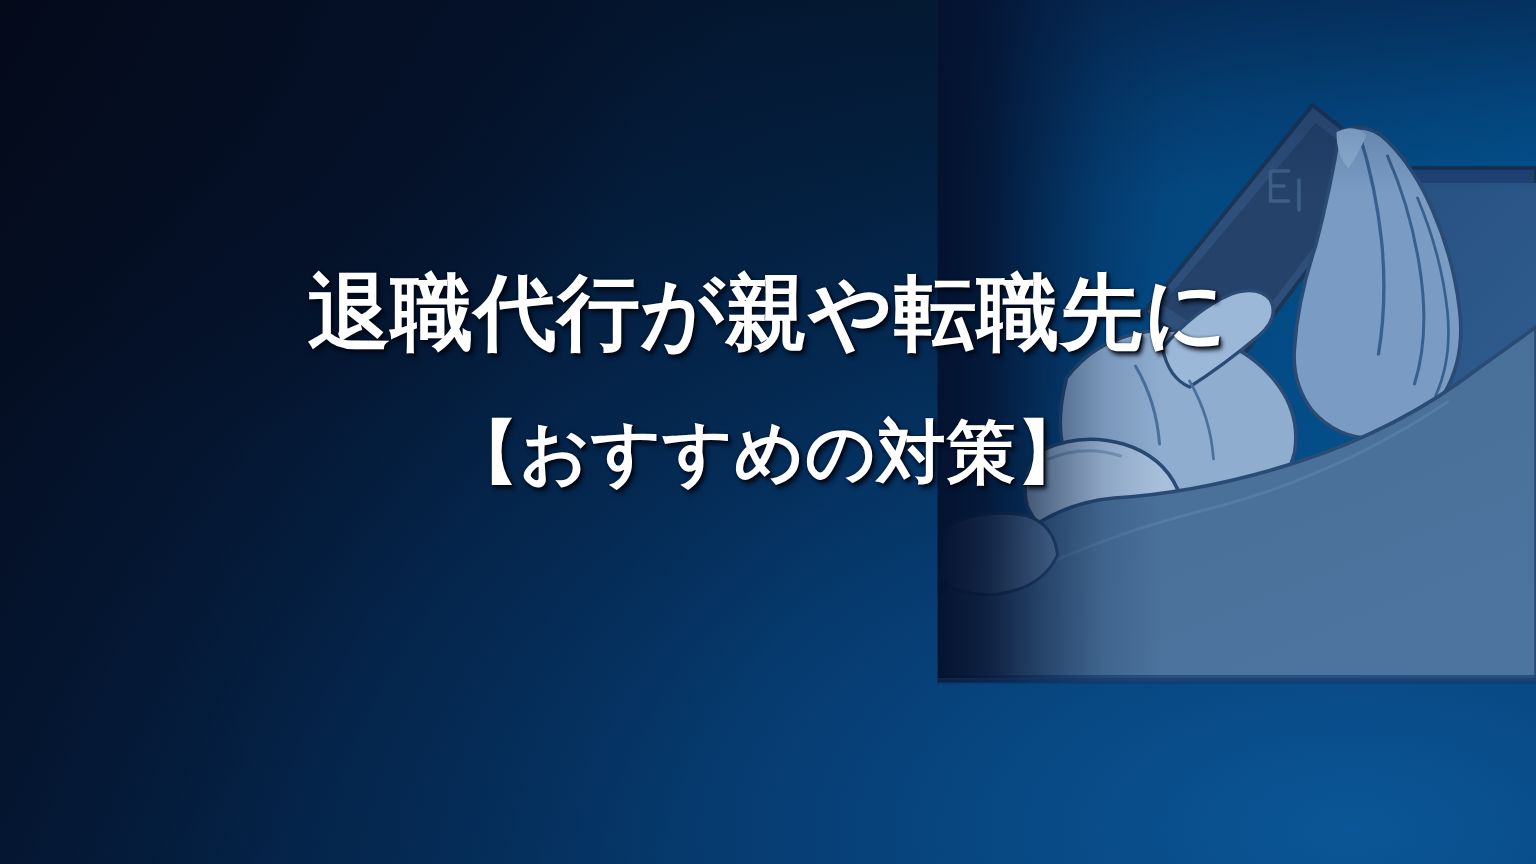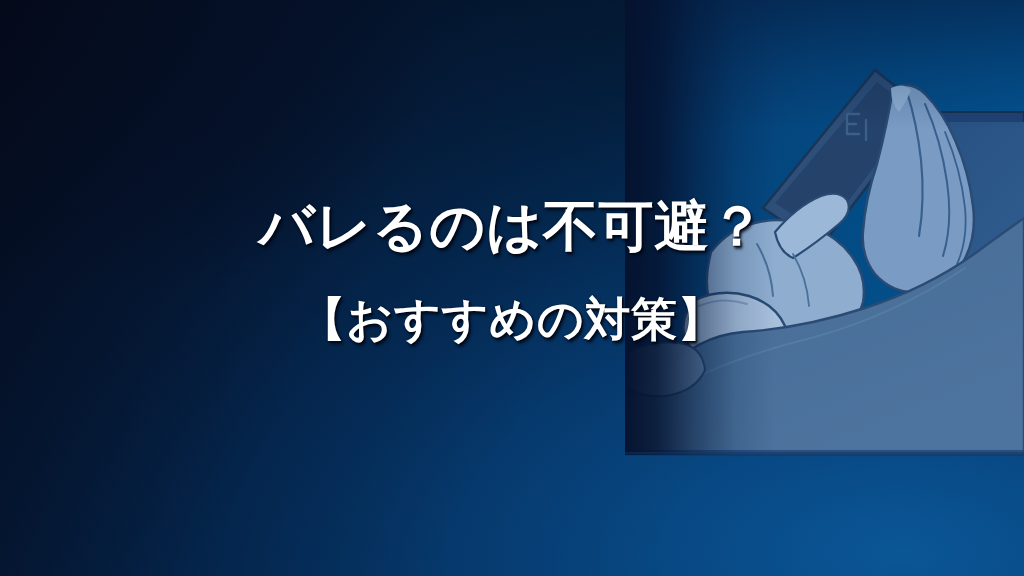--- a/index.html
+++ b/index.html
@@ -197,17 +197,17 @@
       <path d="M 4 352 Q 30 338 60 344 Q 78 350 80 370 Q 70 392 40 396 Q 12 398 0 384 Z" fill="#6d8fb6" stroke="#2a4b74" stroke-width="2" opacity="0.95"></path>
 
       <rect x="0" y="450" width="399" height="5" fill="#1b4478" opacity="0.75"></rect>
     </svg>
   </div>
   <div class="illo-fade-top"></div>
   <div class="illo-fade-left"></div>
   <div class="illo-bottom-edge"></div>
 
   <div class="title-block">
-    <span class="title-line line-2">バレるのは不可避？</span>
+    <span class="title-line line-1">退職代行が親や転職先に</span>
     <span class="title-line line-3">【おすすめの対策】</span>
   </div>
 
 </div>
 
 </body></html>

